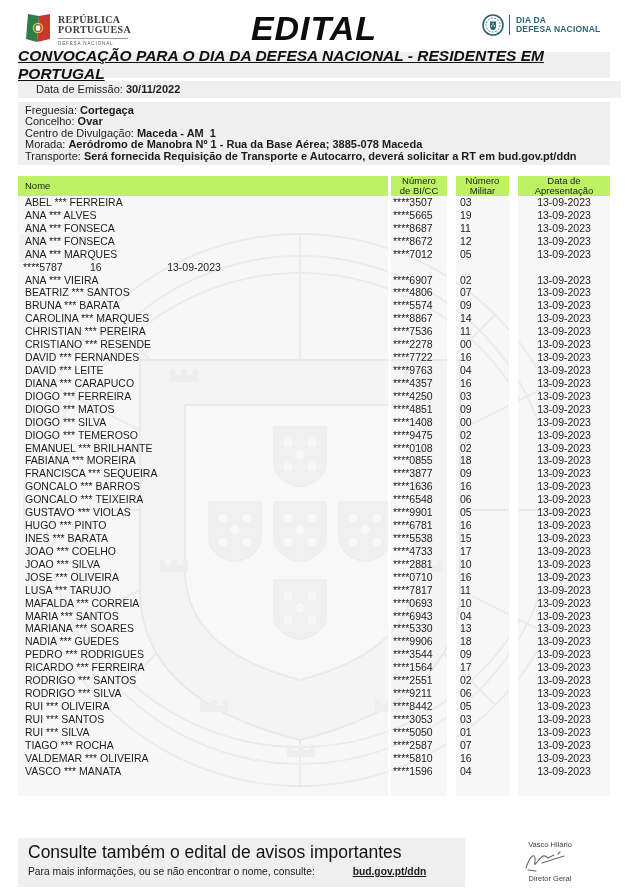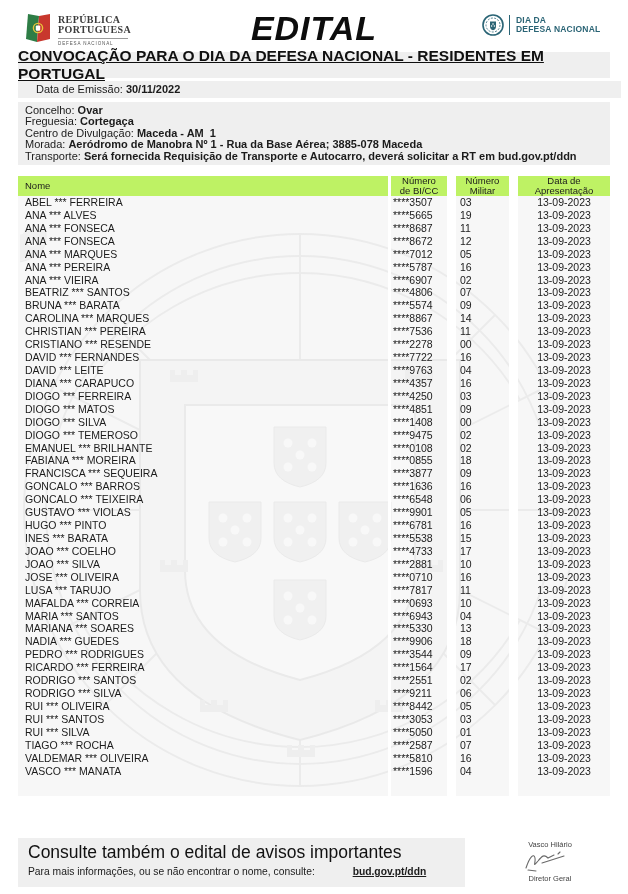--- a/index.html
+++ b/index.html
@@ -19,21 +19,21 @@
           font-size:34px;font-weight:bold;font-style:italic;letter-spacing:1px;color:#0d0d0d;}
 
   .ddn-logo{position:absolute;left:482px;top:14px;display:flex;align-items:center;}
   .ddn-emblem{width:22px;height:22px;}
   .ddn-div{width:1px;height:20px;background:#2a6475;margin:0 6px 0 5px;}
   .ddn-line{font-size:8.5px;line-height:9.5px;font-weight:bold;color:#2a6475;letter-spacing:.2px;}
 
   
   .gbox{position:absolute;left:18px;width:592px;background:#efefef;}
   .banner{top:52px;height:26px;display:flex;align-items:center;justify-content:center;}
-  .banner span{font-size:15.5px;font-weight:bold;text-decoration:underline;color:#101010;}
+  .banner span{font-size:15.5px;font-weight:bold;font-style:italic;text-decoration:underline;color:#101010;}
   .emission{top:81px;height:17px;font-size:11px;line-height:17px;padding-left:18px;width:585px;}
   .infobox{top:102px;height:60px;padding:3px 0 0 7px;width:585px;}
   .info-line{font-size:11px;line-height:11.4px;white-space:pre-wrap;}
   .lbl{font-weight:normal;}
   .val{font-weight:bold;}
 
   
   .thead{position:absolute;left:18px;top:176px;width:592px;height:20px;display:flex;font-size:9.5px;line-height:10px;}
   .thead .hc{background:#bef264;}
   .h-name{width:370px;display:flex;align-items:center;padding-left:7px;box-sizing:border-box;}
@@ -102,23 +102,23 @@
   </div>
 
   <div class="gbox banner">
     <span>CONVOCAÇÃO PARA O DIA DA DEFESA NACIONAL - RESIDENTES EM PORTUGAL</span>
   </div>
 
   <div class="gbox emission"><span class="lbl">Data de Emissão: </span><span class="val">30/11/2022</span></div>
 
   <div class="gbox infobox">
 
+      <div class="info-line"><span class="lbl">Freguesia: </span><span class="val">Cortegaça</span></div>
+
       <div class="info-line"><span class="lbl">Concelho: </span><span class="val">Ovar</span></div>
-
-      <div class="info-line"><span class="lbl">Freguesia: </span><span class="val">Cortegaça</span></div>
 
       <div class="info-line"><span class="lbl">Centro de Divulgação: </span><span class="val">Maceda - AM  1</span></div>
 
       <div class="info-line"><span class="lbl">Morada: </span><span class="val">Aeródromo de Manobra Nº 1 - Rua da Base Aérea; 3885-078 Maceda</span></div>
 
       <div class="info-line"><span class="lbl">Transporte: </span><span class="val">Será fornecida Requisição de Transporte e Autocarro, deverá solicitar a RT em bud.gov.pt/ddn</span></div>
 
   </div>
 
   <div class="thead">
@@ -217,21 +217,20 @@
         </div>
 
         <div class="trow">
           <div class="c-name">ANA *** MARQUES</div>
           <div class="c-bicc">****7012</div>
           <div class="c-mil">05</div>
           <div class="c-date">13-09-2023</div>
         </div>
 
         <div class="trow">
-          <div class="c-name">ANA *** PEREIRA</div>
           <div class="c-bicc">****5787</div>
           <div class="c-mil">16</div>
           <div class="c-date">13-09-2023</div>
         </div>
 
         <div class="trow">
           <div class="c-name">ANA *** VIEIRA</div>
           <div class="c-bicc">****6907</div>
           <div class="c-mil">02</div>
           <div class="c-date">13-09-2023</div>

